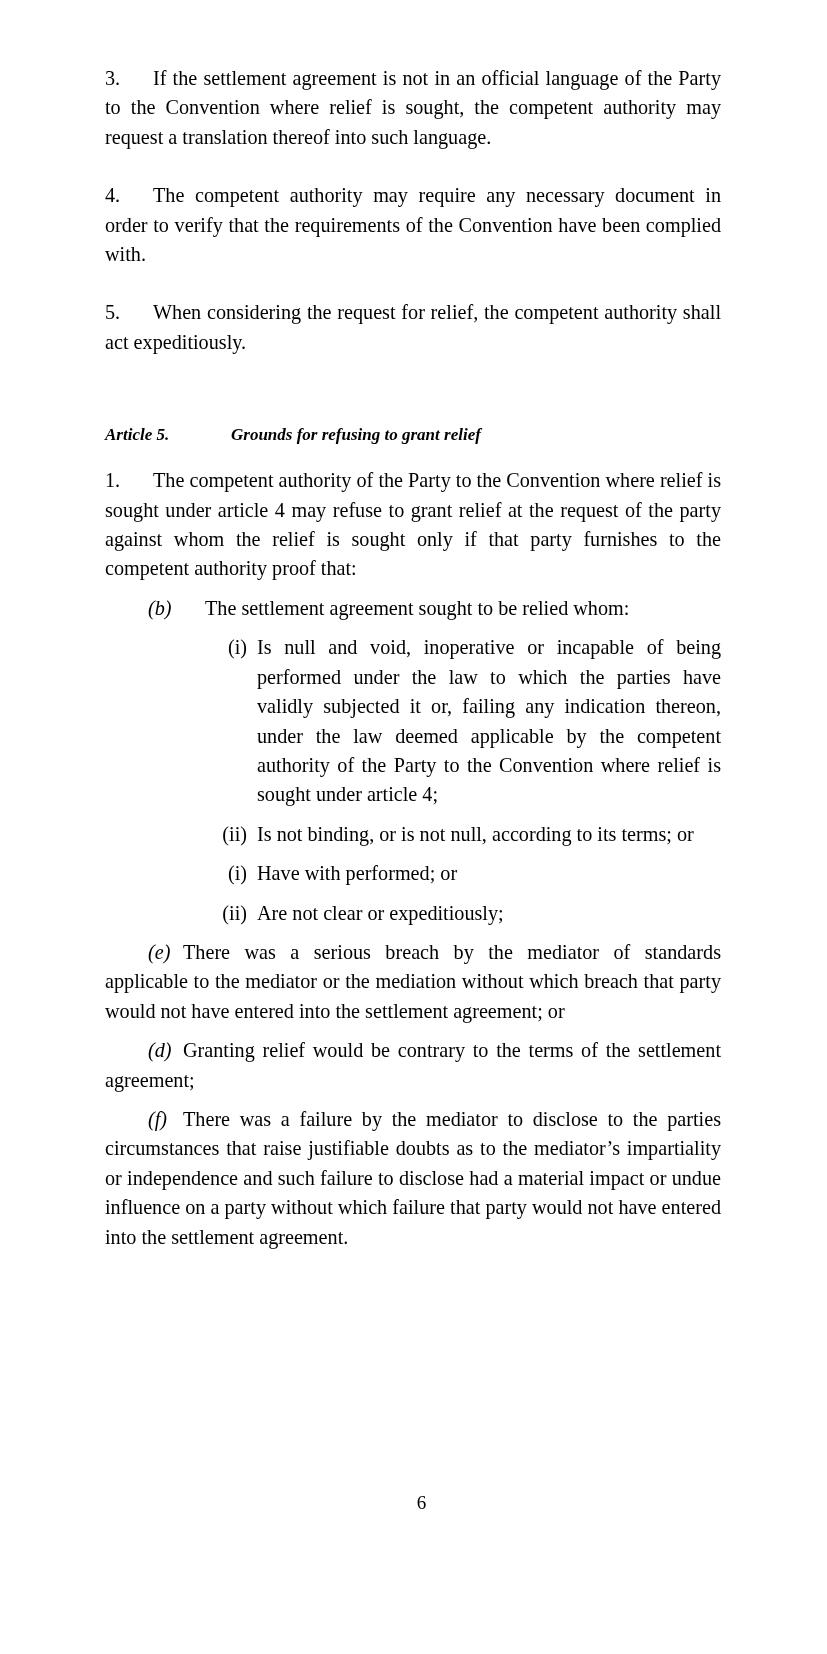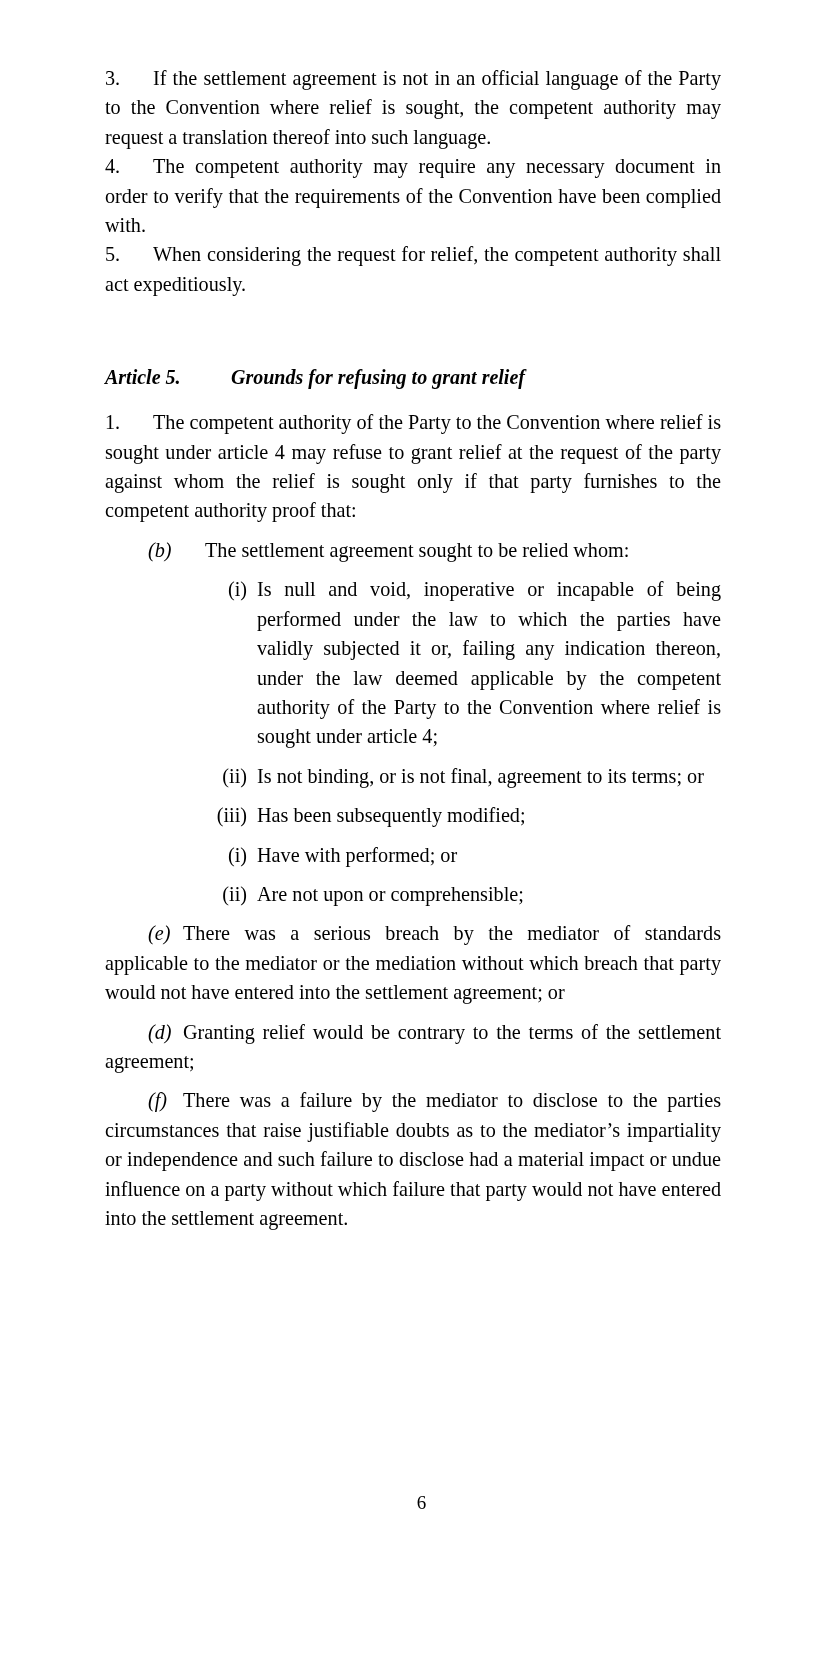--- a/index.html
+++ b/index.html
@@ -31,21 +31,21 @@
   }
   
   .p {
     font-size: 20.2px;
     line-height: 29.4px;
     text-align: justify;
     text-justify: inter-word;
     margin: 0 0 0 0;
     hyphens: none;
   }
-  .gap-lg { }
+  .gap-lg { margin-top: 29px; }
   .gap-sm { margin-top: 10px; }
 
   
   .num-p {
     position: relative;
     padding-left: 0;
   }
   .num-p .marker {
     display: inline-block;
     width: 48px;
@@ -85,21 +85,21 @@
     left: 90px;
     width: 52px;
     text-align: right;
     font-style: normal;
   }
 
   
   .article-head {
     font-weight: bold;
     font-style: italic;
-    font-size: 20px;
+    font-size: 17px;
     line-height: 28px;
     margin: 0;
     text-align: left;
   }
   .article-head .ah-num {
     display: inline-block;
     width: 126px;
   }
   .head-space-before { margin-top: 64px; }
   .head-space-after  { margin-top: 17px; }
@@ -129,28 +129,27 @@
 
     <p class="article-head head-space-before"><span class="ah-num">Article 5.</span><span>Grounds for refusing to grant relief</span></p>
 
     <p class="p num-p head-space-after"><span class="marker">1.</span><span>The competent authority of the Party to the Convention where relief is sought under article 4 may refuse to grant relief at the request of the party against whom the relief is sought only if that party furnishes to the competent authority proof that:</span></p>
 
 
     <p class="p letter-hang gap-sm"><span class="mk">(b)</span><span>The settlement agreement sought to be relied whom:</span></p>
 
     <p class="p roman-p gap-sm"><span class="rmk">(i)</span><span>Is null and void, inoperative or incapable of being performed under the law to which the parties have validly subjected it or, failing any indication thereon, under the law deemed applicable by the competent authority of the Party to the Convention where relief is sought under article 4;</span></p>
 
-    <p class="p roman-p gap-sm"><span class="rmk">(ii)</span><span>Is not binding, or is not final, agreement to its terms; or</span></p>
+    <p class="p roman-p gap-sm"><span class="rmk">(ii)</span><span>Is not binding, or is not null, according to its terms; or</span></p>
 
-    <p class="p roman-p gap-sm"><span class="rmk">(iii)</span><span>Has been subsequently modified;</span></p>
 
 
     <p class="p roman-p gap-sm"><span class="rmk">(i)</span><span>Have with performed; or</span></p>
 
-    <p class="p roman-p gap-sm"><span class="rmk">(ii)</span><span>Are not upon or comprehensible;</span></p>
+    <p class="p roman-p gap-sm"><span class="rmk">(ii)</span><span>Are not clear or expeditiously;</span></p>
 
     <p class="p letter-p gap-sm"><span class="mk">(e)</span><span>There was a serious breach by the mediator of standards applicable to the mediator or the mediation without which breach that party would not have entered into the settlement agreement; or</span></p>
 
     <p class="p letter-p gap-sm"><span class="mk">(d)</span><span>Granting relief would be contrary to the terms of the settlement agreement;</span></p>
 
     <p class="p letter-p gap-sm"><span class="mk">(f)</span><span>There was a failure by the mediator to disclose to the parties circumstances that raise justifiable doubts as to the mediator’s impartiality or independence and such failure to disclose had a material impact or undue influence on a party without which failure that party would not have entered into the settlement agreement.</span></p>
 
   </div>
 
   <div class="pagenum">6</div>

